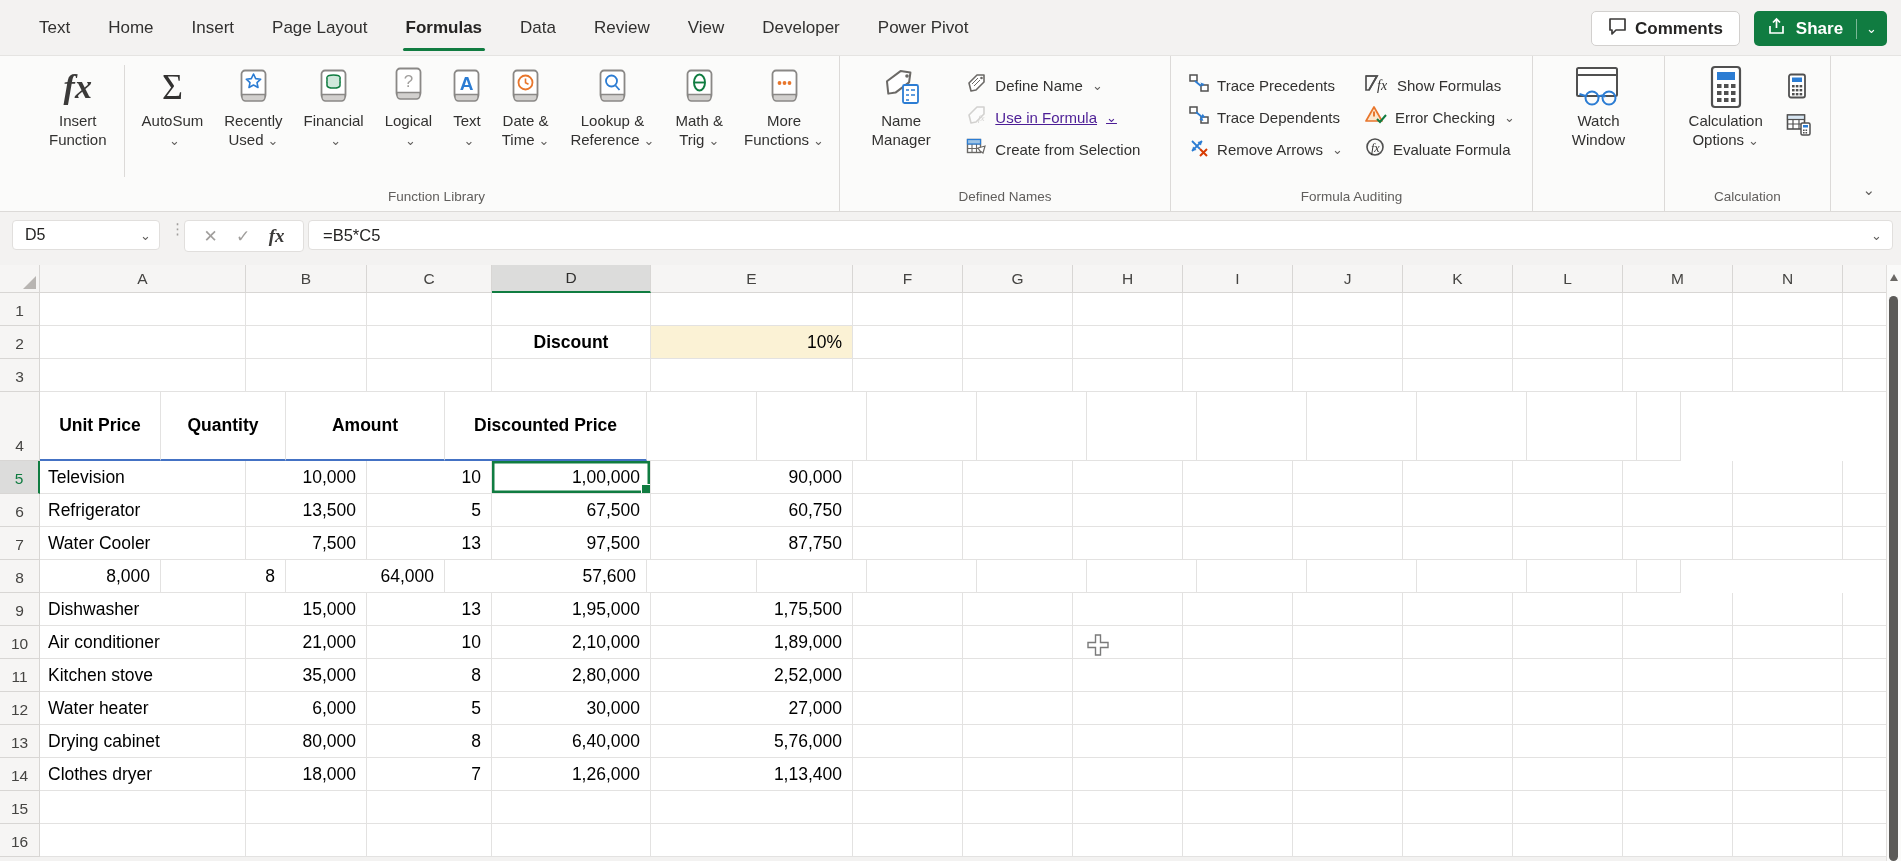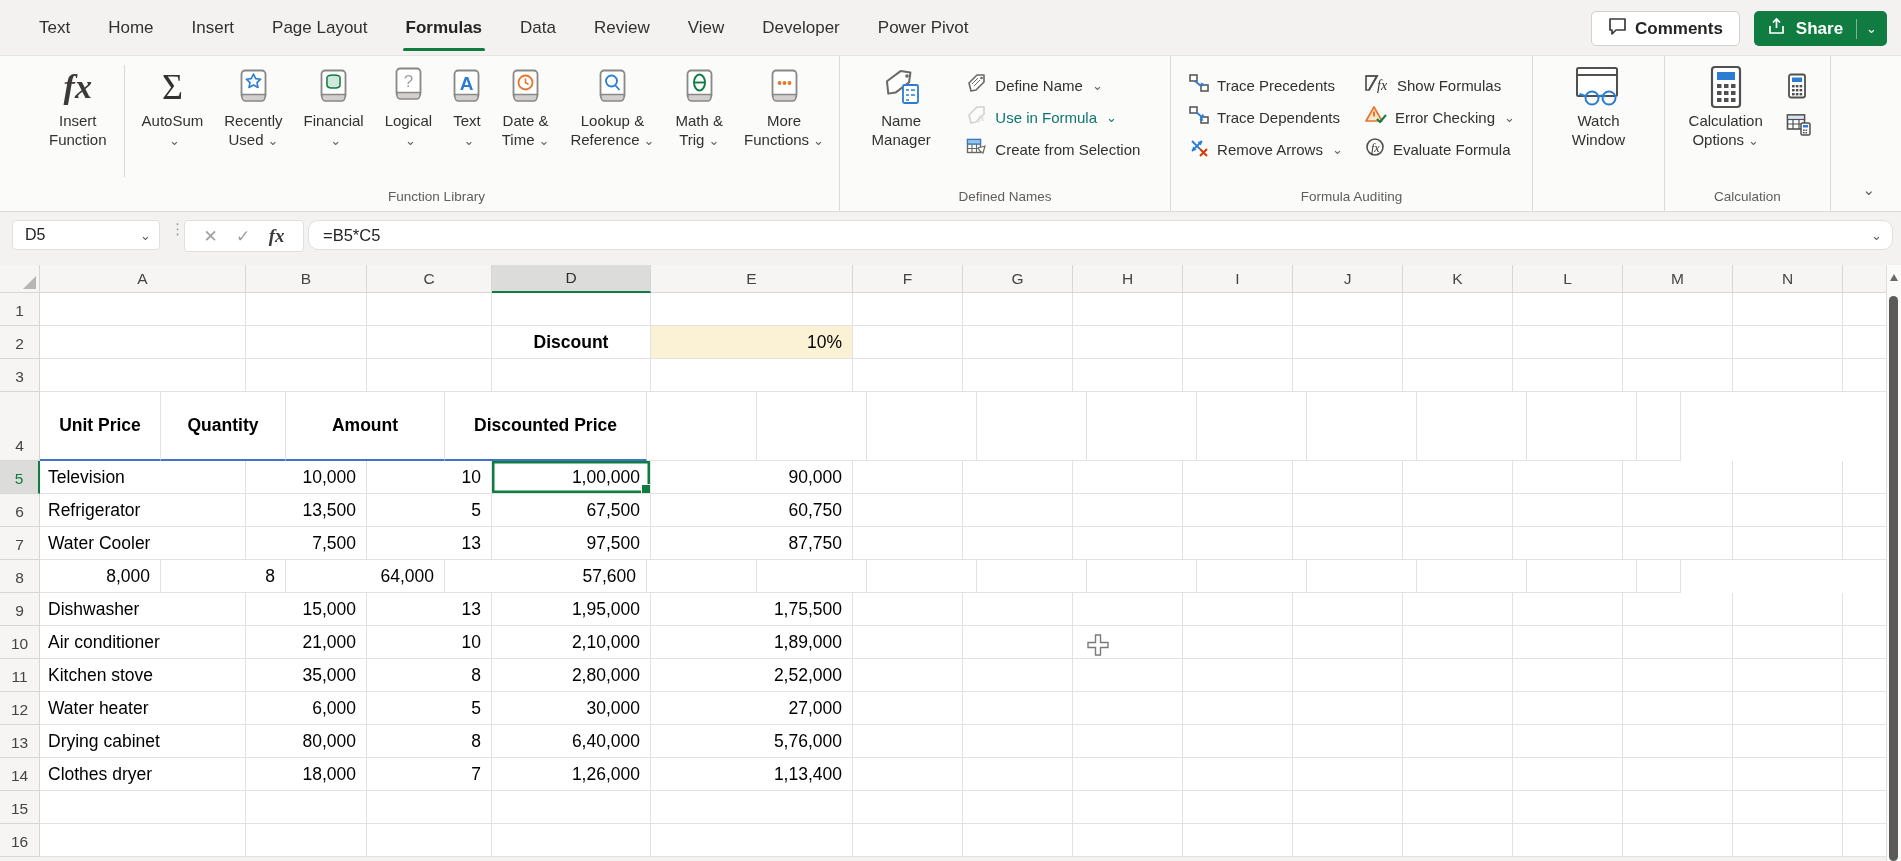--- a/index.html
+++ b/index.html
@@ -30,36 +30,36 @@
   .glabel{height:24px;line-height:20px;text-align:center;font-size:13.5px;color:#605E5C;}
   .vsep{width:1px;background:#DCDAD8;align-self:stretch;margin:4px 2px 10px 2px;}
   .rb-big{display:flex;flex-direction:column;align-items:center;padding:2px 6px;border-radius:4px;}
   .rb-big .bicon{height:48px;display:flex;align-items:center;justify-content:center;}
   .rb-big .l1,.rb-big .l2{font-size:15px;line-height:19px;color:#323130;text-align:center;white-space:nowrap;}
   .rb-big .l2 .chev{margin-left:4px;}
   .smallcol{display:flex;flex-direction:column;padding-top:8px;}
   .rb-small{display:flex;align-items:center;height:32px;gap:7px;padding:0 4px;border-radius:3px;white-space:nowrap;}
   .rb-small .slabel{font-size:15px;color:#323130;}
   .rb-small .chev{margin-left:2px;}
-  .rb-small.disabled .slabel,.rb-small.disabled .chev{color:#0f766e;}
+  .rb-small.disabled .slabel,.rb-small.disabled .chev{color:#4c1d95;text-decoration:underline;}
   .rb-small.disabled svg{opacity:.45;}
   #collapse-area{position:relative;flex:1;}
   #collapse-btn{position:absolute;right:26px;bottom:14px;font-size:15px;color:#605E5C;}
   .fx-glyph{font-family:"Liberation Serif",serif;font-style:italic;font-weight:700;color:#3B3A39;}
 
   
   #fbar{position:absolute;left:0;top:213px;width:1901px;height:44px;background:#F3F2F1;}
   #namebox{position:absolute;left:12px;top:7px;width:148px;height:30px;background:#fff;border:1px solid #E1DFDD;border-radius:4px;display:flex;align-items:center;font-size:16px;color:#252423;padding:0 8px 0 12px;box-sizing:border-box;}
   #namebox .chev{margin-left:auto;}
   #fbar .dots{position:absolute;left:170px;top:12px;color:#A19F9D;font-size:15px;letter-spacing:0;line-height:7px;}
   #fbtns{position:absolute;left:184px;top:7px;width:118px;height:30px;background:#fff;border:1px solid #E1DFDD;border-radius:4px;display:flex;align-items:center;justify-content:space-evenly;}
   #fbtns .x{color:#A19F9D;font-size:17px;}
   #fbtns .ck{color:#A19F9D;font-size:17px;}
   #fbtns .fx{font-size:19px;}
-  #finput{position:absolute;left:308px;top:7px;right:8px;height:30px;background:#fff;border:1px solid #E1DFDD;border-radius:10px;display:flex;align-items:center;font-size:16.5px;color:#252423;padding:0 10px 0 14px;box-sizing:border-box;}
+  #finput{position:absolute;left:308px;top:7px;right:8px;height:30px;background:#fff;border:1px solid #E1DFDD;border-radius:4px;display:flex;align-items:center;font-size:16.5px;color:#252423;padding:0 10px 0 14px;box-sizing:border-box;}
   #finput .chev{margin-left:auto;}
 
   
   #grid{position:absolute;left:0;top:265px;width:1887px;background:#fff;}
   .grow{display:flex;}
   .gc{box-sizing:border-box;border-right:1px solid #E3E2E1;border-bottom:1px solid #E3E2E1;font-size:17.5px;color:#000;display:flex;align-items:center;overflow:hidden;flex:none;background:#fff;}
   .ghead .gc,.rowhead{background:#F6F5F4;border-right:1px solid #D8D6D4;border-bottom:1px solid #D8D6D4;color:#454442;font-size:15.5px;justify-content:center;}
   .ghead .gc.selcol{background:#DCDCDB;border-bottom:2.5px solid #107C41;color:#2F2E2D;}
   .rowhead{justify-content:center;}
   .rowhead.selrow{background:#DCDCDB;border-right:2.5px solid #107C41;color:#107C41;}

